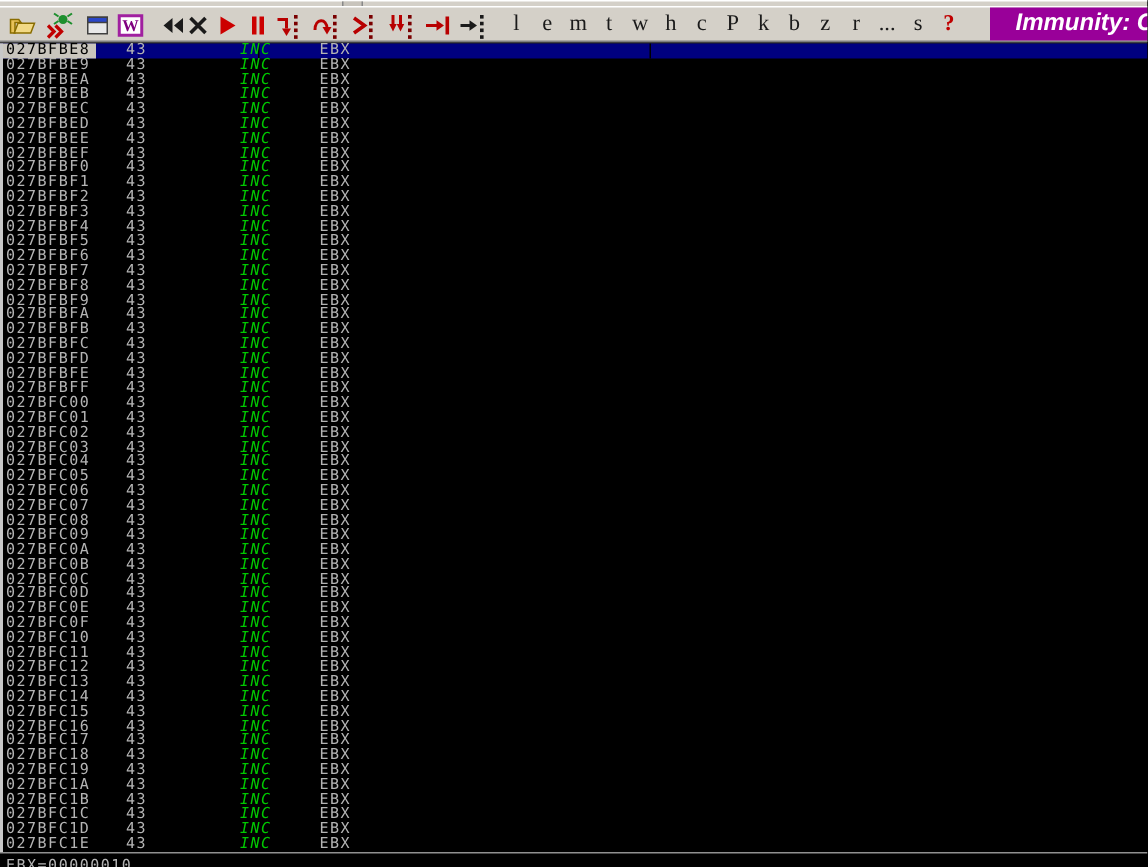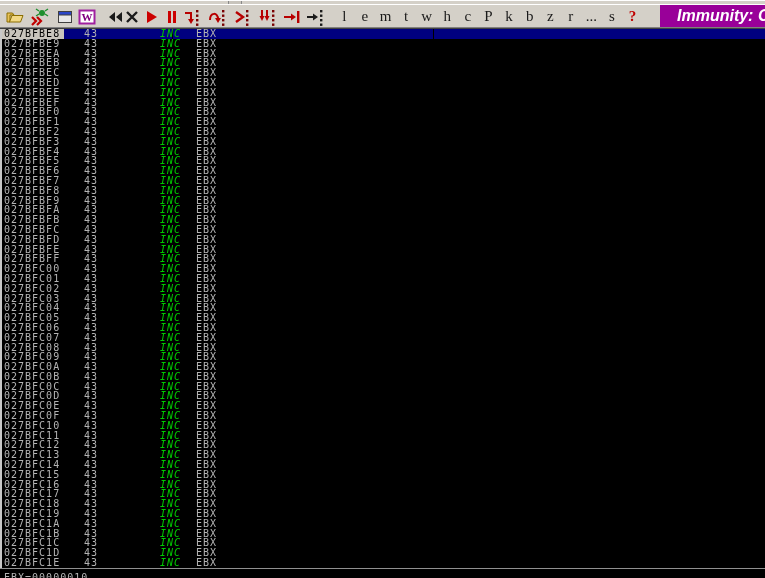--- a/index.html
+++ b/index.html
@@ -39,21 +39,21 @@
             font-family:"DejaVu Sans Mono", monospace; font-size:10px;
             letter-spacing:1px; }
   .pane-left-edge { position:absolute; left:0; top:0; width:2px; height:100%;
                     background:#c8c8c8; z-index:5; }
   .rows { position:absolute; left:0; top:0; width:100%; height:100%; }
   .row { position:relative; height:9.8px; line-height:9.8px; width:100%; }
   .row span { position:absolute; top:0; white-space:pre; }
   .addr { left:4px;  color:#b4b4b4; }
   .bytes{ left:84px; color:#b4b4b4; }
   .mn   { left:160px; color:#00c800;font-style:italic; }
-  .op   { left:196px; color:#b4b4b4; }
+  .op   { left:213px; color:#b4b4b4; }
   .addrbox, .sep1, .sep2 { display:none; }
   .row.selected { background:#000080; }
   .row.selected .addrbox { display:block; position:absolute; left:0; top:0;
                            width:64px; height:100%; background:#c9c5bd; }
   .row.selected .addr { color:#000; z-index:2; }
   .row.selected .sep1, .row.selected .sep2 { display:block; position:absolute;
                            top:0; width:1px; height:100%; background:#000; }
   .row.selected .sep1 { left:172px; }
   .row.selected .sep2 { left:433px; }
 

